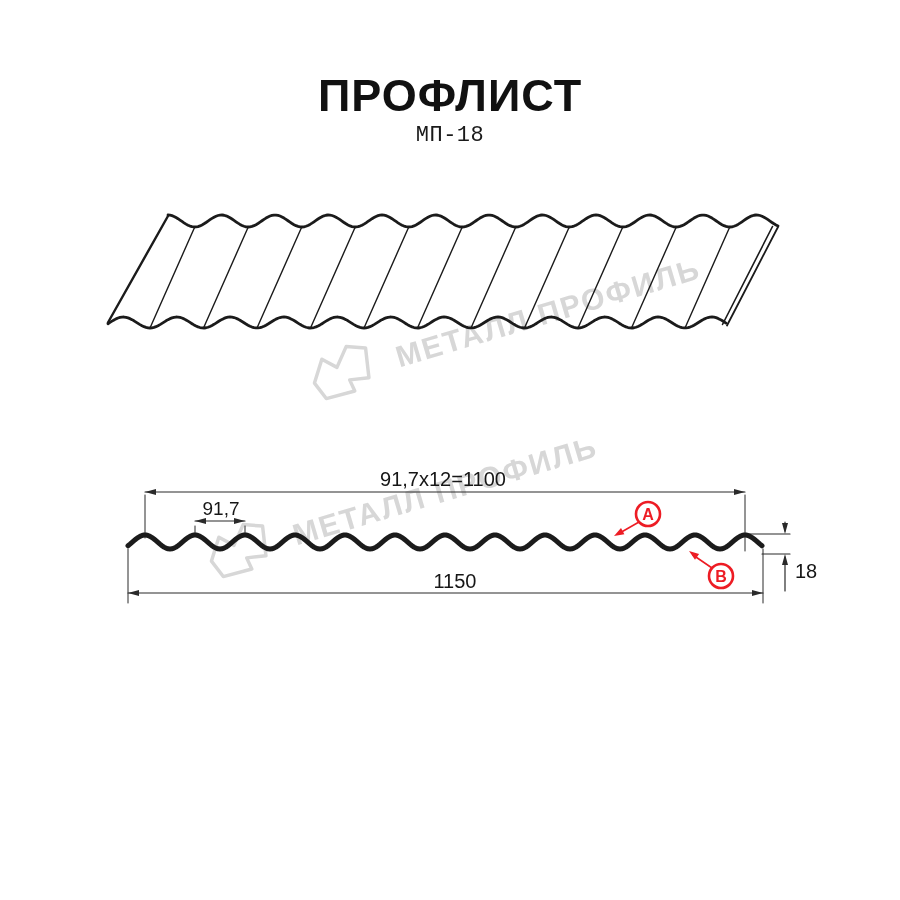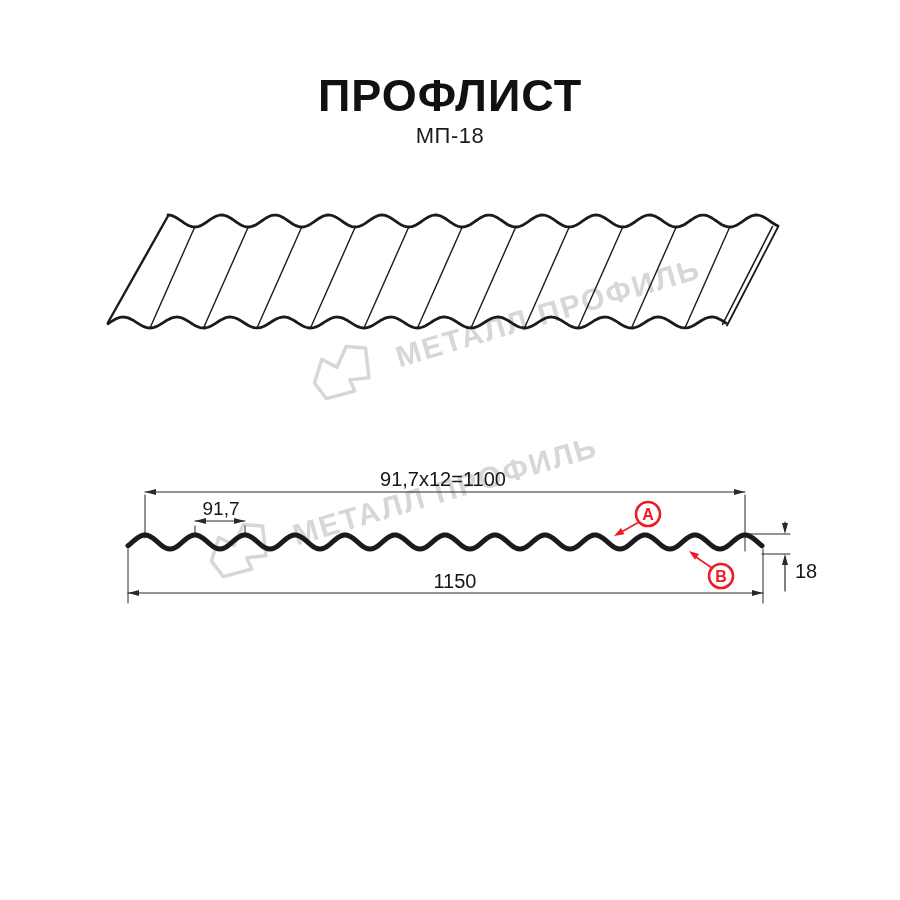--- a/index.html
+++ b/index.html
@@ -22,20 +22,21 @@
     position:absolute;left:0;top:70px;width:100%;
     text-align:center;
     font-size:45px;font-weight:bold;letter-spacing:1px;
     color:#111;
   }
   .subtitle{
     position:absolute;left:0;top:123px;width:100%;
     text-align:center;
     font-size:22px;font-weight:normal;letter-spacing:0.5px;
     color:#1a1a1a;
+    font-family:Liberation Mono, monospace;
   }
   .footer{
     position:absolute;left:0;top:794px;width:100%;
     text-align:center;
     font-size:22px;font-weight:bold;letter-spacing:0.4px;
     color:#1e1e1e;
   }
   .watermark{
     position:absolute;
     display:flex;align-items:center;gap:14px;

